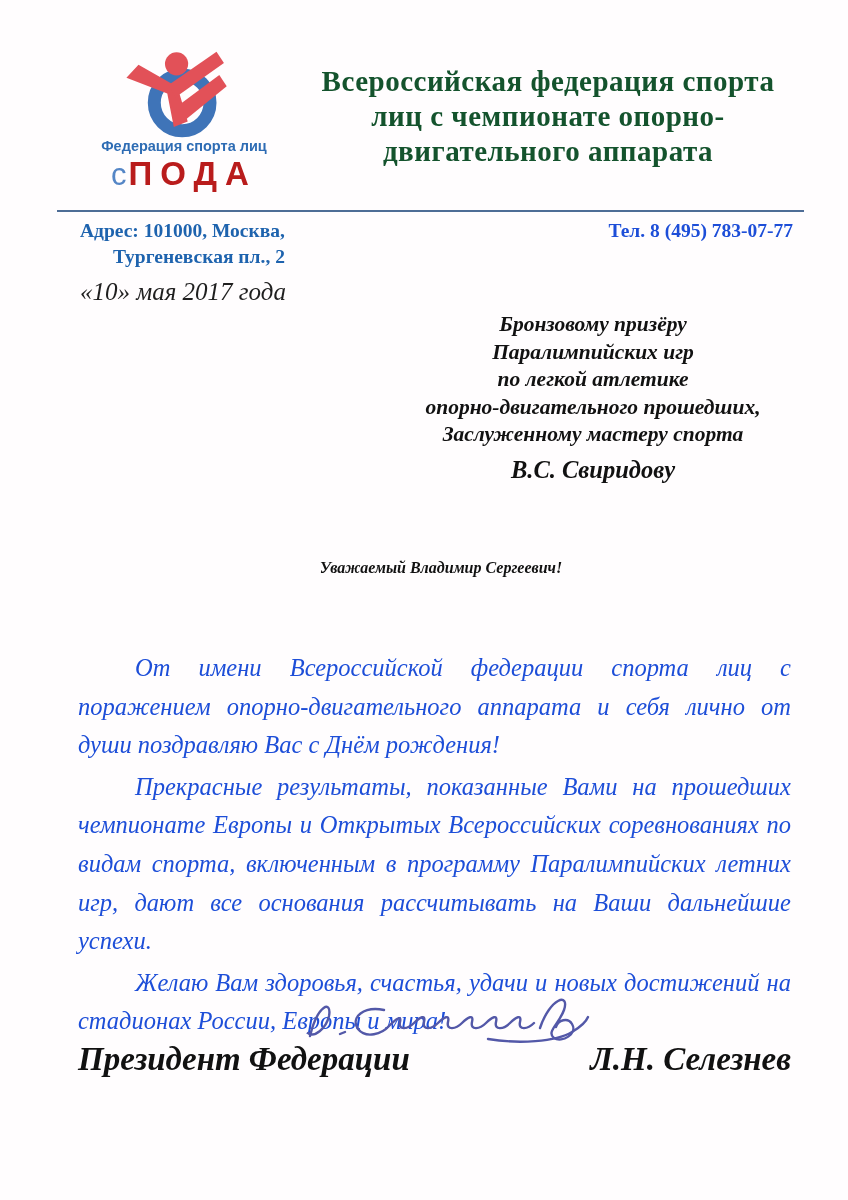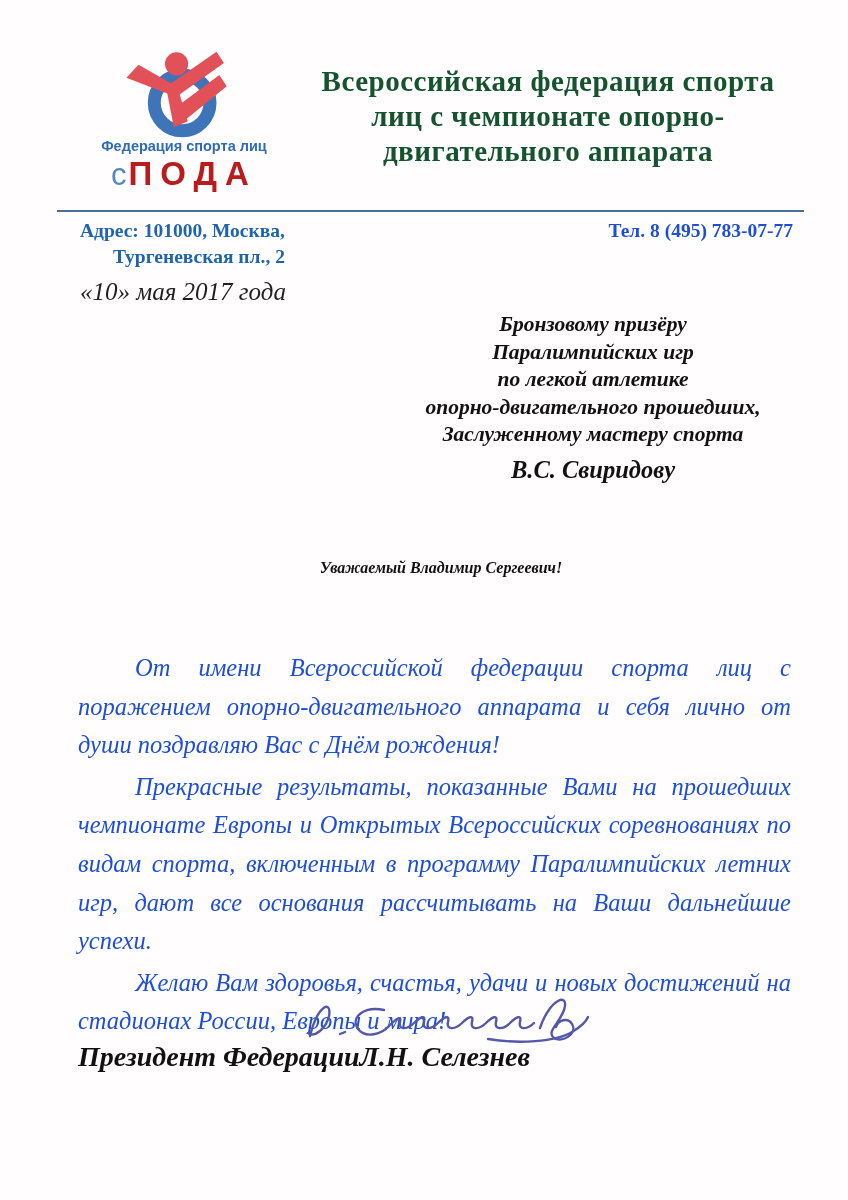--- a/index.html
+++ b/index.html
@@ -66,22 +66,22 @@
     position:absolute;left:78px;top:607px;width:713px;
     font-style:italic;font-size:24.5px;line-height:38.6px;
     text-align:justify;color:#1d4ed8;margin-top:42px;
   }
   .body-text p{margin:0 0 3px 0;text-indent:57px;}
 
   .signature{position:absolute;left:288px;top:984px;}
 
   .signoff-row{
     position:absolute;left:78px;top:1041px;width:713px;
-    display:flex;justify-content:flex-start;
-    font-weight:bold;font-style:italic;font-size:28px;color:#111;
+    display:flex;justify-content:space-between;
+    font-weight:bold;font-style:italic;font-size:33px;color:#111;
   }
 </style>
 </head>
 <body>
 
 <div class="page">
 
   <div class="logo-block">
     <svg class="logo-graphic" width="150" height="104" viewBox="0 0 150 112" xmlns="http://www.w3.org/2000/svg">
       <circle cx="73" cy="72" r="30" fill="none" stroke="#3f74b8" stroke-width="14"></circle>

